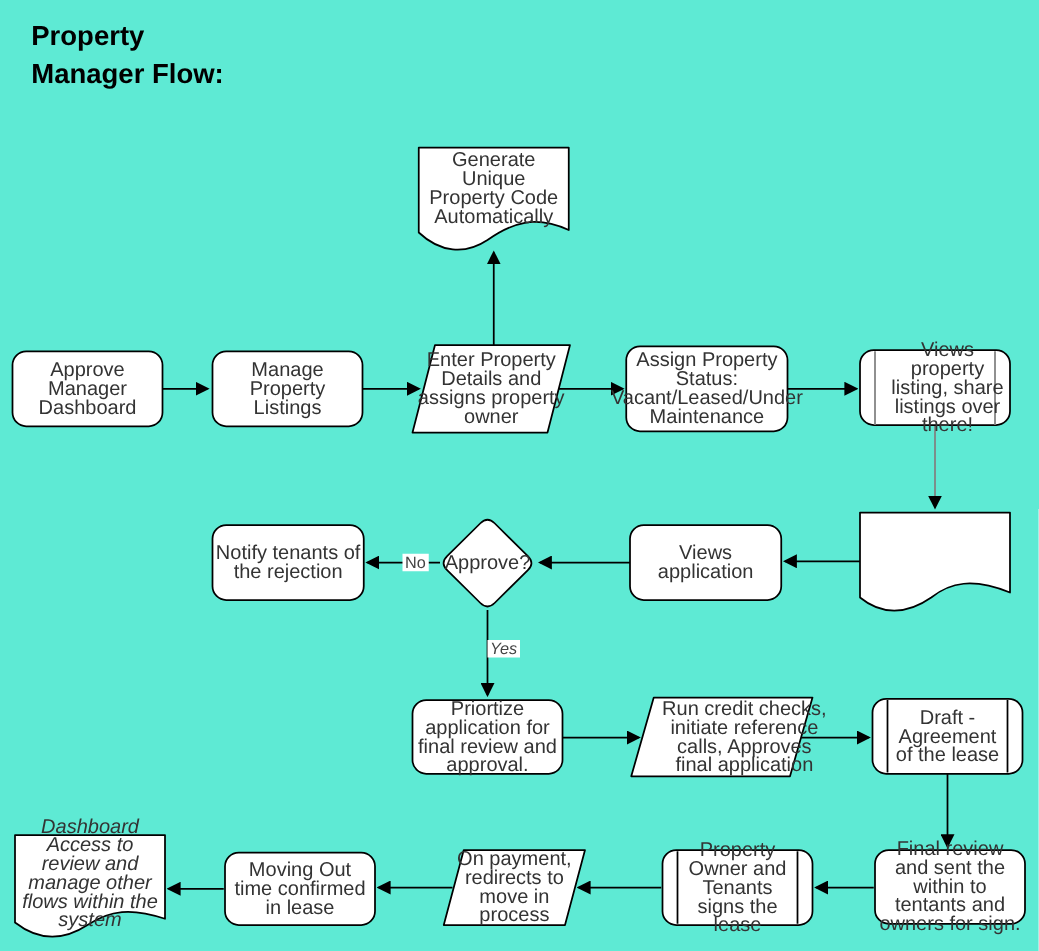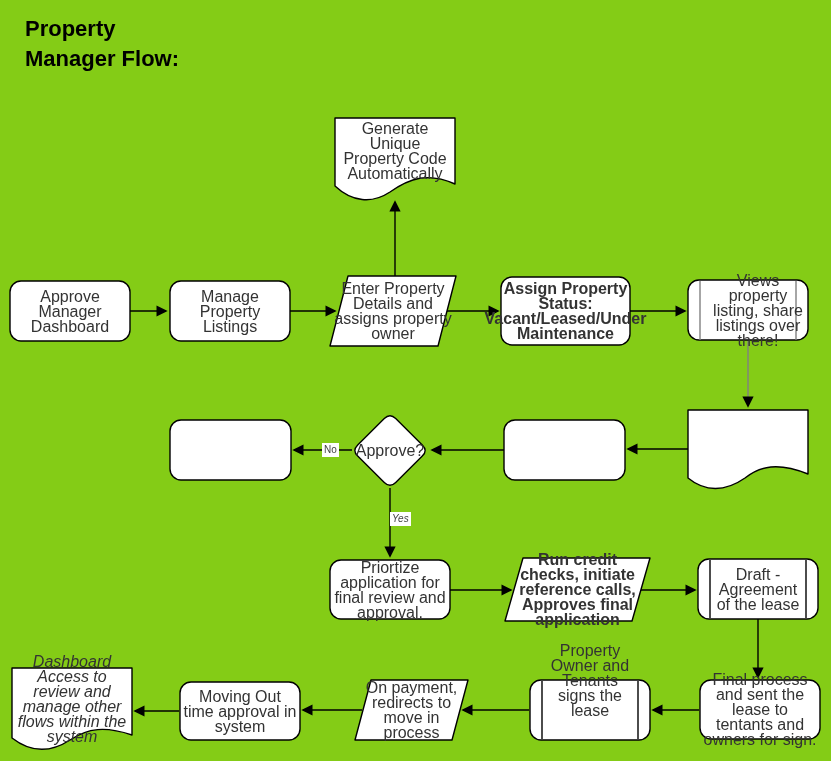--- a/index.html
+++ b/index.html
@@ -1,20 +1,20 @@
 <!DOCTYPE html>
 <html><head>
 <meta charset="utf-8">
 <style>
   html, body { margin: 0; padding: 0; background: #ffffff; }
   #canvas {
     position: relative;
     width: 831px;
     height: 761px;
-    background: #84cc16;
+    background: #5eead4;
     font-family: "Liberation Sans", sans-serif;
     overflow: hidden;
   }
   #diagram-svg { position: absolute; left: 0; top: 0; }
   #diagram-svg .shape { fill: #ffffff; stroke: #000000; stroke-width: 1.4; }
   #diagram-svg .edge  { fill: none; stroke: #000000; stroke-width: 1.4; }
   #diagram-svg .edge-gray { fill: none; stroke: #808080; stroke-width: 1.4; }
   #diagram-svg .bar   { stroke: #000000; stroke-width: 1.4; }
   #diagram-svg .bar-gray { stroke: #808080; stroke-width: 1.4; }
   .lbl {
@@ -23,21 +23,21 @@
     align-items: center;
     justify-content: center;
     text-align: center;
     font-size: 16px;
     line-height: 15px;
     color: #333333;
   }
   .edge-lbl {
     position: absolute;
     background: #ffffff;
-    font-size: 10px;
+    font-size: 13px;
     line-height: 14px;
     color: #444444;
     text-align: left;
     padding: 0 2px;
   }
   #title {
     position: absolute;
     left: 25px;
     top: 14px;
     font-size: 22px;
@@ -107,28 +107,30 @@
       <path class="shape" stroke-linejoin="round" d="M371,680 H468 L452,740 H355 Z"></path>
       <rect class="shape" x="180" y="682" width="120" height="58" rx="11"></rect>
       <path class="shape" stroke-linejoin="round" d="M12,668 H132 V735 C105,726 88,728 70,740 C50,753 30,752 12,738 Z"></path>
     </g>
   </svg>
 
   <div class="lbl" style="left:12px;top:283px;width:116px;height:56px;">Approve Manager Dashboard</div>
   <div class="lbl" style="left:334px;top:278px;width:118px;height:66px;">Enter Property Details and assigns property owner</div>
   <div class="lbl" style="left:172px;top:283px;width:116px;height:56px;">Manage Property Listings</div>
   <div class="lbl" style="left:339px;top:122px;width:112px;height:58px;">Generate Unique Property Code Automatically</div>
-  <div class="lbl" style="left:503px;top:279px;width:125px;height:64px;font-weight:bold;">Assign Property Status: Vacant/Leased/Under Maintenance</div>
+  <div class="lbl" style="left:503px;top:279px;width:125px;height:64px;">Assign Property Status: Vacant/Leased/Under Maintenance</div>
   <div class="lbl" style="left:702px;top:282px;width:92px;height:56px;margin-left:10px;">Views property listing, share listings over there!</div>
+  <div class="lbl" style="left:506px;top:422px;width:117px;height:56px;">Views application</div>
   <div class="lbl" style="left:350px;top:415px;width:80px;height:71px;">Approve?</div>
+  <div class="lbl" style="left:172px;top:422px;width:117px;height:56px;">Notify tenants of the rejection</div>
   <div class="lbl" style="left:332px;top:562px;width:116px;height:55px;">Priortize application for final review and approval.</div>
-  <div class="lbl" style="left:509px;top:560px;width:137px;height:59px;font-weight:bold;">Run credit checks, initiate reference calls, Approves final application</div>
+  <div class="lbl" style="left:527px;top:560px;width:137px;height:59px;">Run credit checks, initiate reference calls, Approves final application</div>
   <div class="lbl" style="left:712px;top:561px;width:92px;height:56px;">Draft - Agreement of the lease</div>
-  <div class="lbl" style="left:702px;top:682px;width:116px;height:55px;">Final process and sent the lease to tentants and owners for sign.</div>
-  <div class="lbl" style="left:544px;top:652px;width:92px;height:56px;text-align:center;">Property Owner and Tenants signs the lease</div>
+  <div class="lbl" style="left:702px;top:682px;width:116px;height:55px;">Final review and sent the within to tentants and owners for sign.</div>
+  <div class="lbl" style="left:544px;top:682px;width:92px;height:56px;text-align:center;">Property Owner and Tenants signs the lease</div>
   <div class="lbl" style="left:363px;top:682px;width:97px;height:56px;">On payment, redirects to move in process</div>
-  <div class="lbl" style="left:182px;top:684px;width:116px;height:54px;">Moving Out time approval in system</div>
+  <div class="lbl" style="left:182px;top:684px;width:116px;height:54px;">Moving Out time confirmed in lease</div>
   <div class="lbl" style="left:16px;top:668px;width:112px;height:62px;font-style:italic;">Dashboard Access to review and manage other flows within the system</div>
 
   <div class="edge-lbl" style="left:322px;top:443px;">No</div>
   <div class="edge-lbl" style="left:390px;top:512px;font-style:italic;">Yes</div>
 
 </div>
 
 </body></html>

